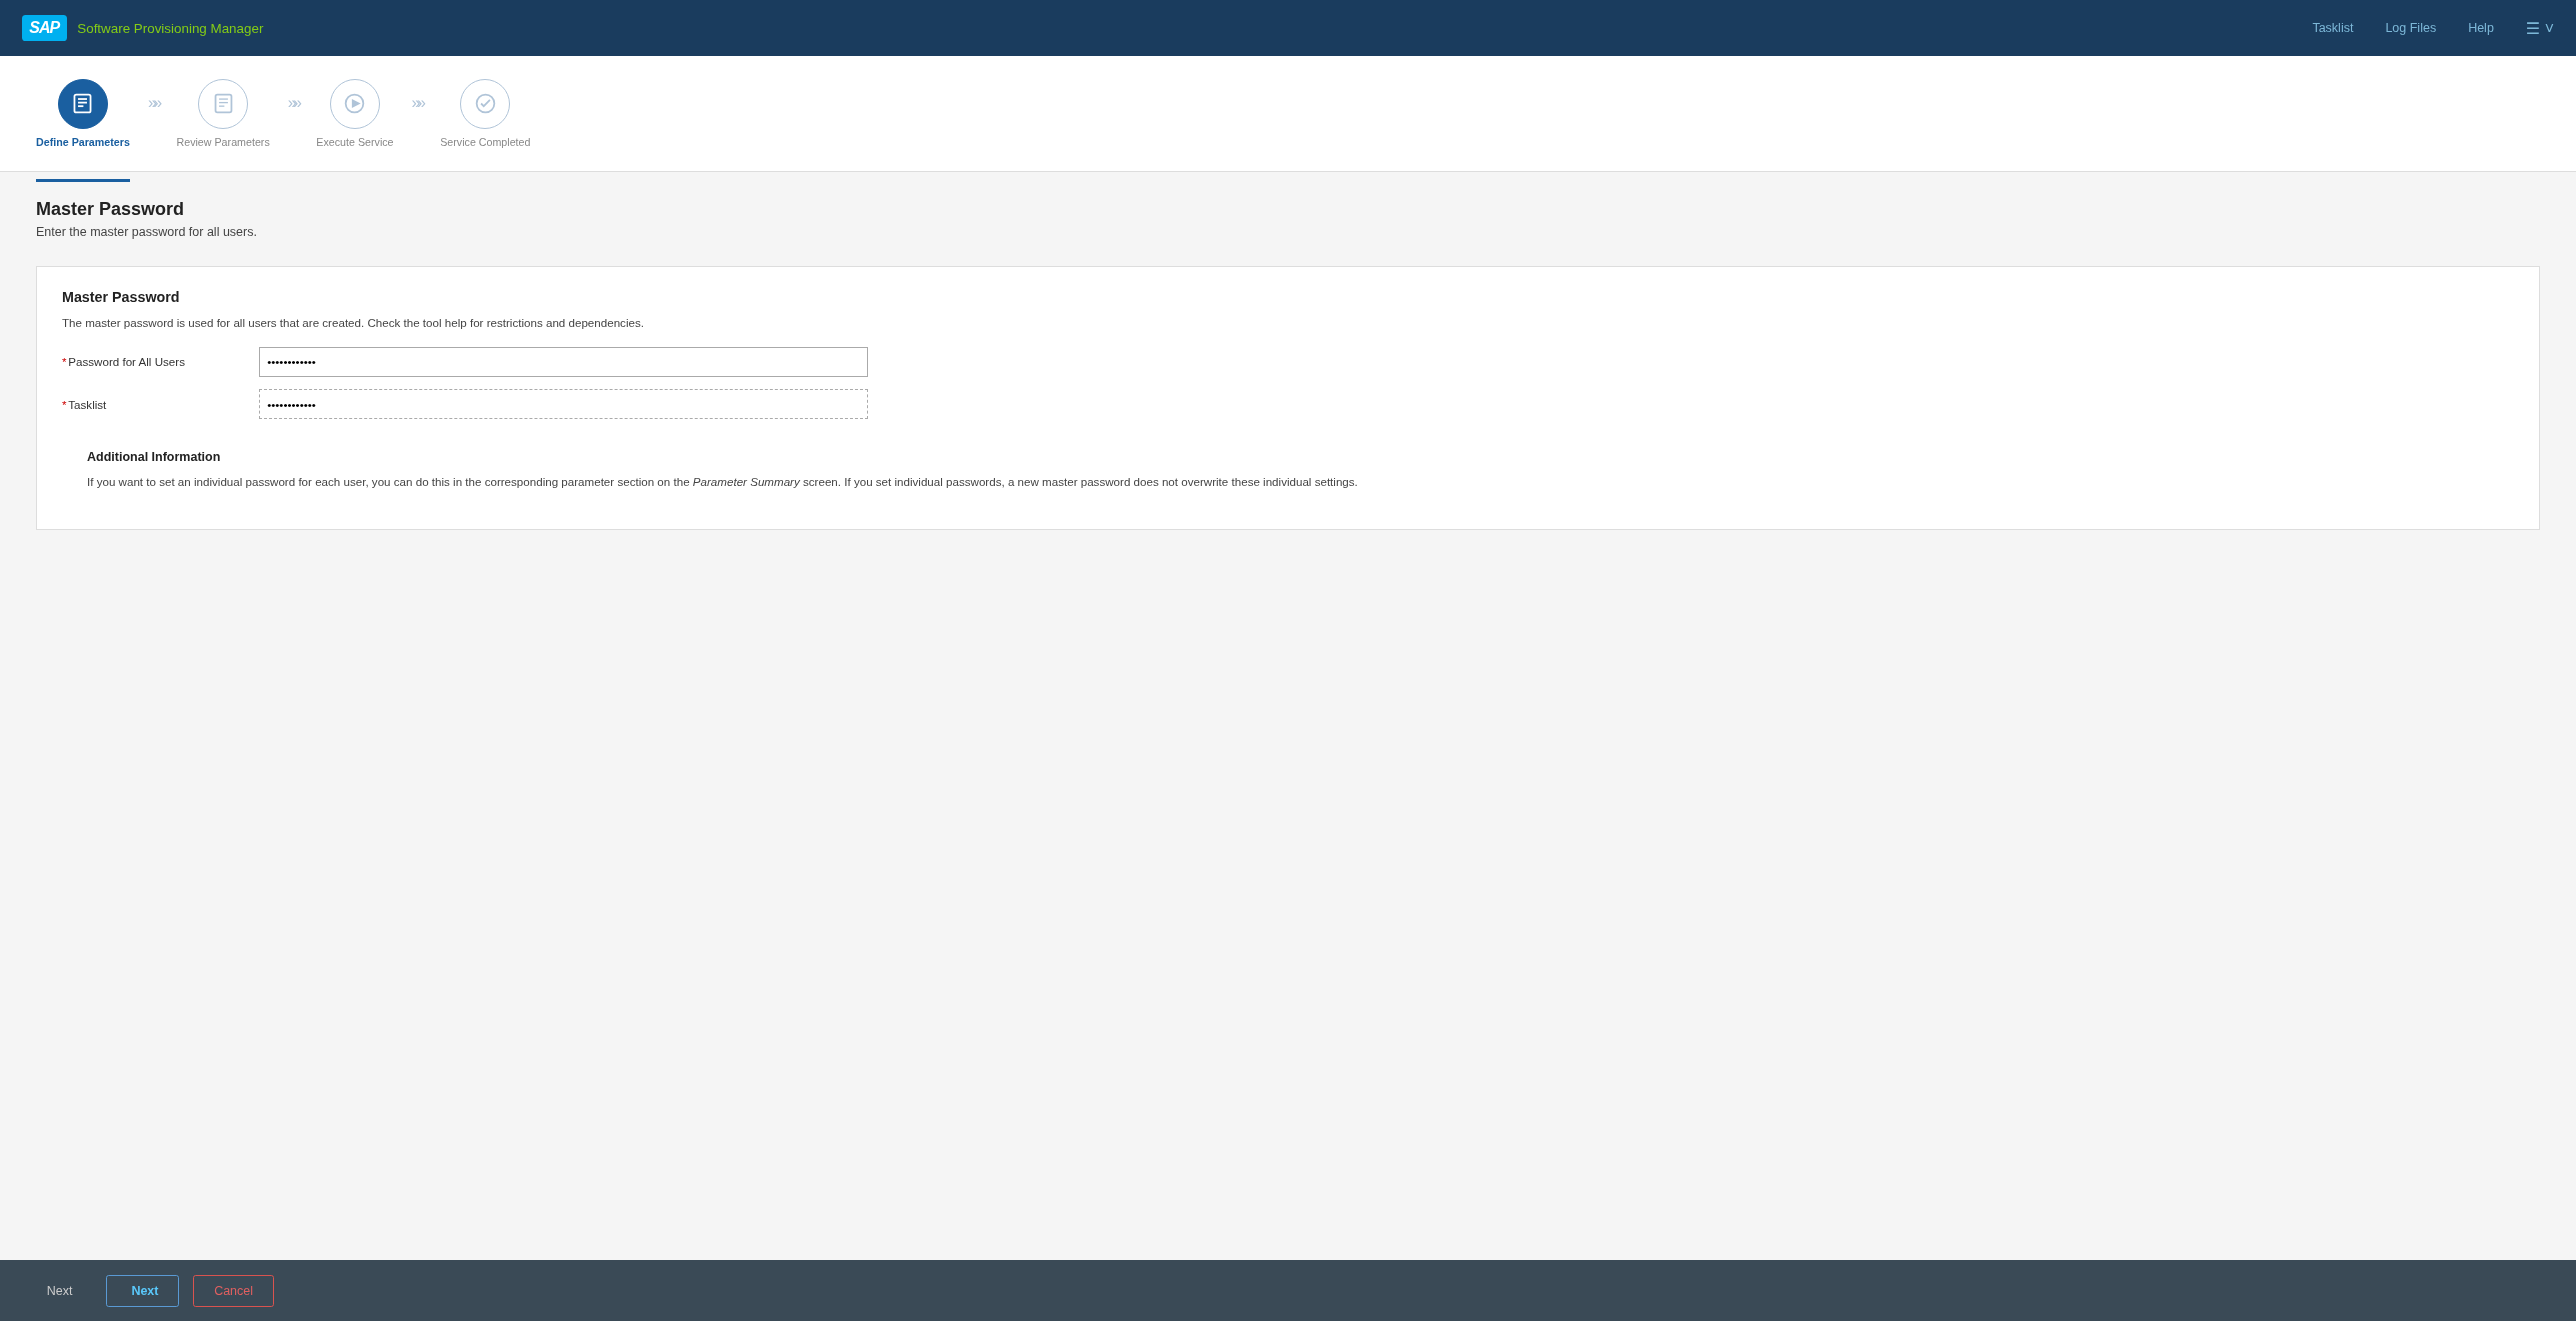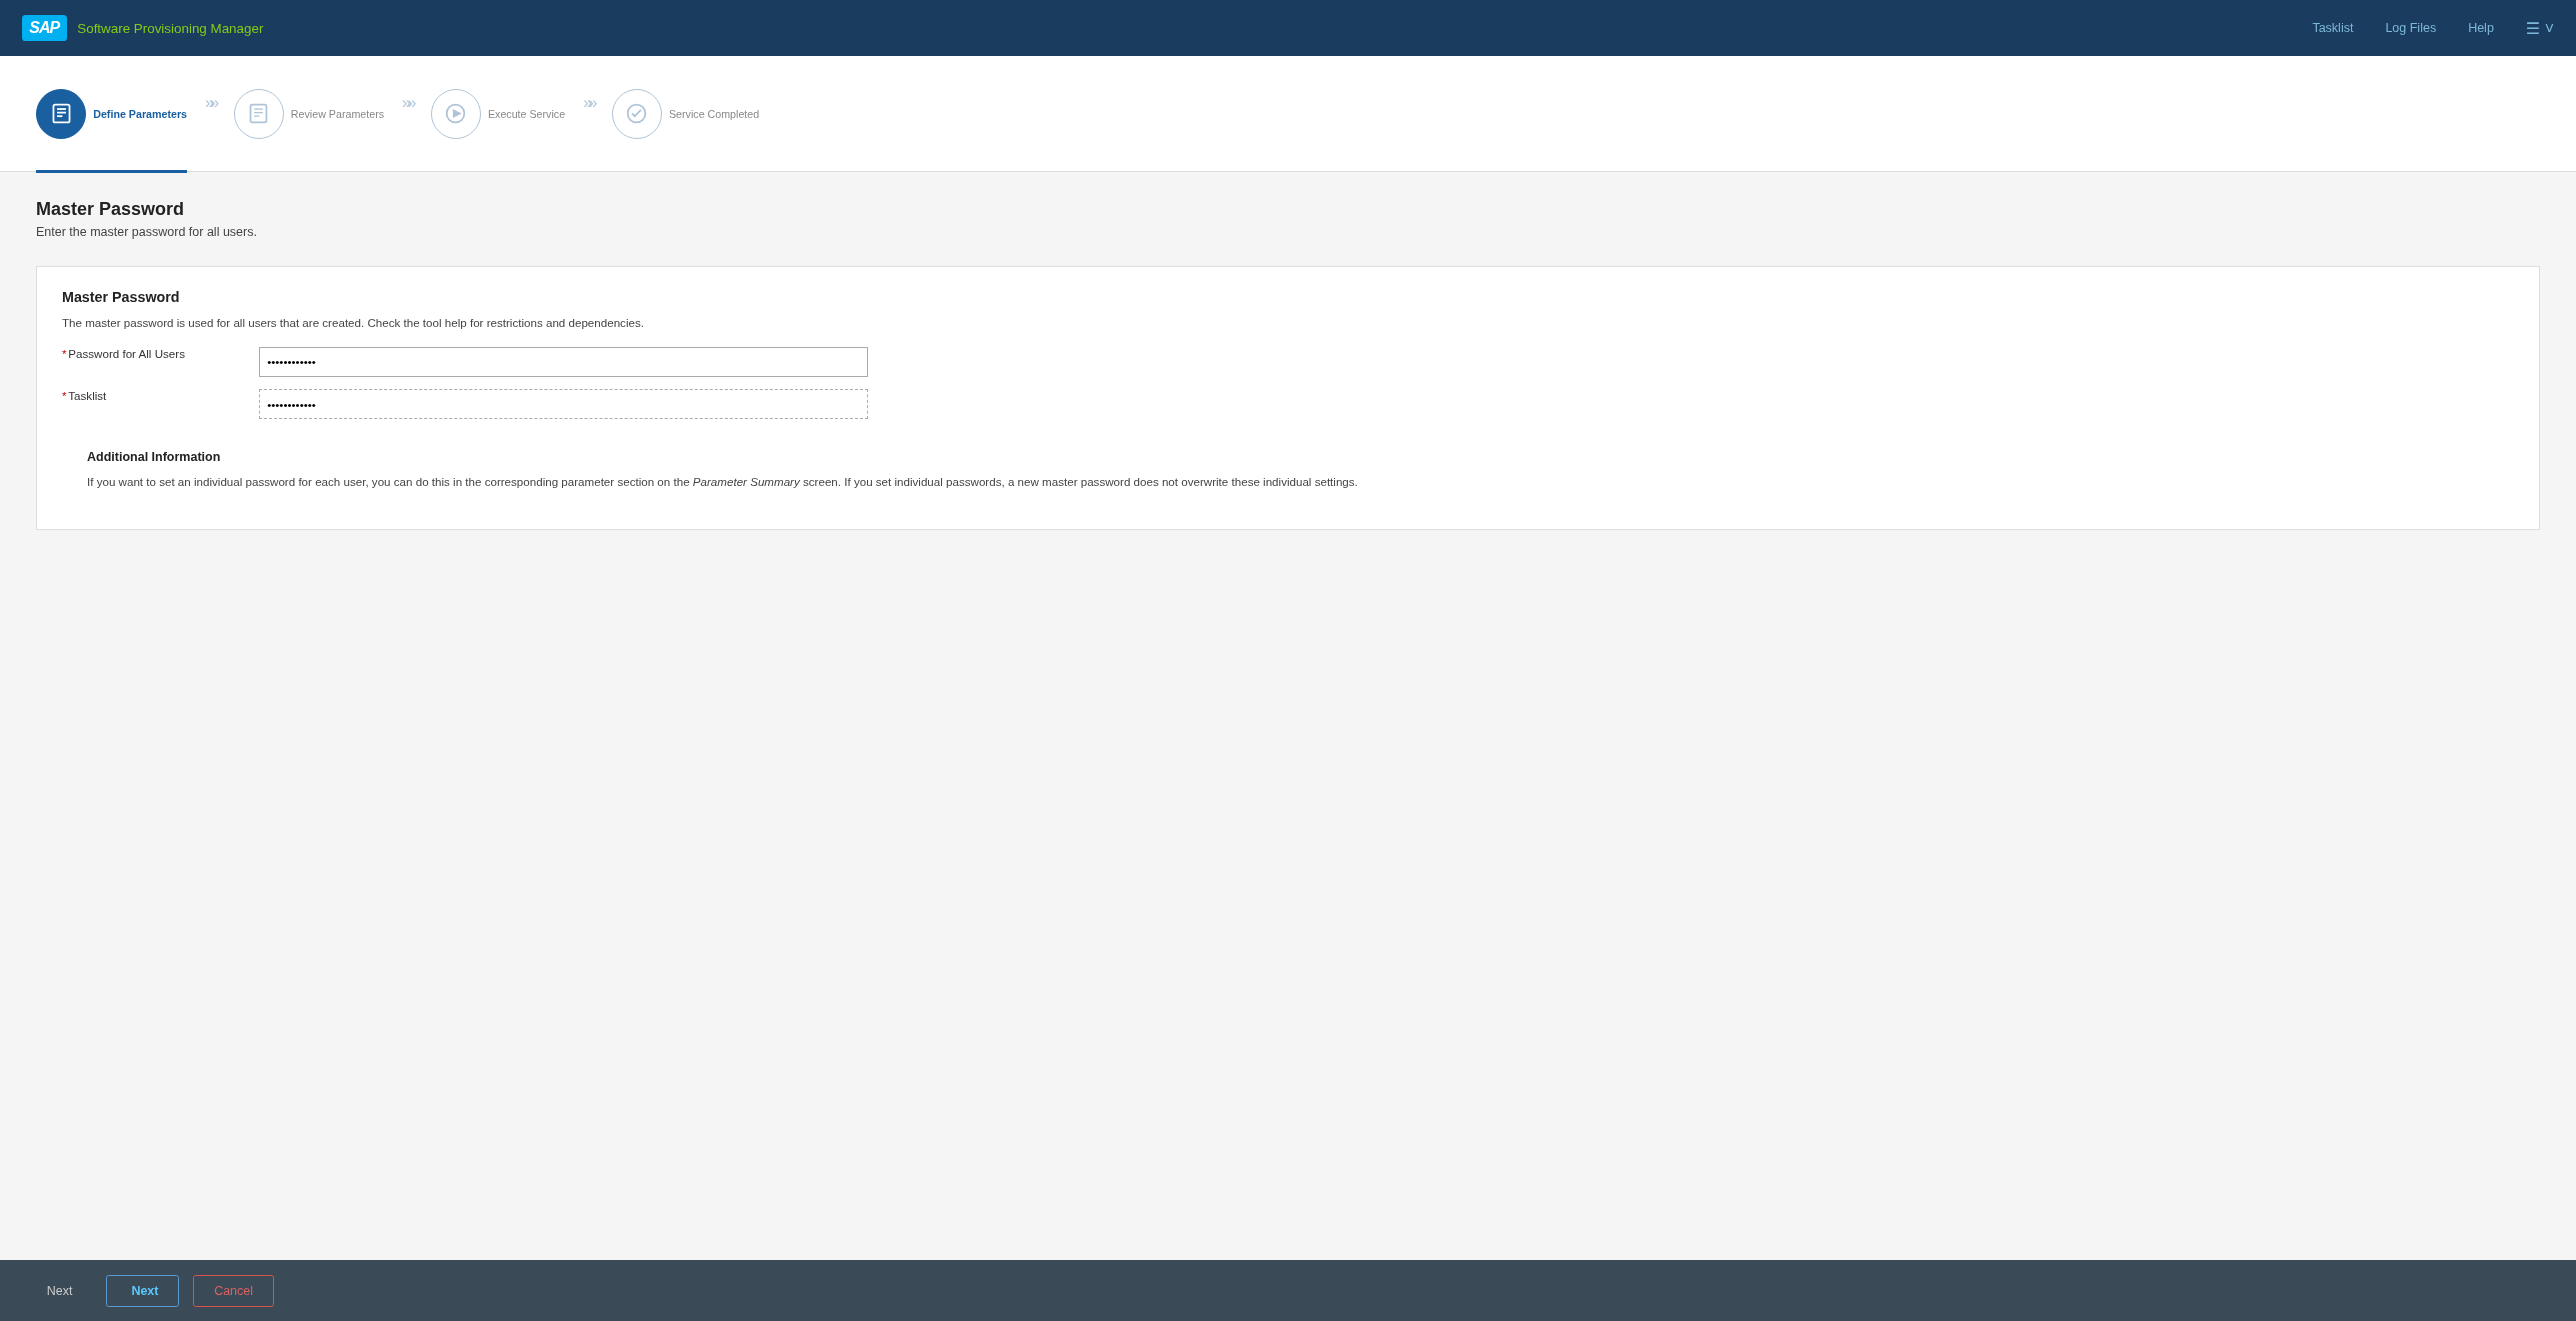--- a/index.html
+++ b/index.html
@@ -70,21 +70,21 @@
       height: 116px;
       flex-shrink: 0;
     }
     .wizard-steps {
       display: flex;
       align-items: center;
       gap: 0;
     }
     .wizard-step {
       display: flex;
-      flex-direction: row;
+      flex-direction: column;
       align-items: center;
       gap: 7.2px;
       position: relative;
     }
     .step-circle {
       width: 50px;
       height: 50px;
       border-radius: 50%;
       border: 1.8px solid #b0c4d8;
       display: flex;
@@ -157,21 +157,21 @@
       color: #222;
       margin-bottom: 10.7px;
     }
     .section-desc {
       font-size: 11.6px;
       color: #444;
       margin-bottom: 18px;
     }
     .form-row {
       display: flex;
-      align-items: flex-start;
+      align-items: center;
       margin-bottom: 12.5px;
     }
     .form-label {
       width: 197px;
       font-size: 11.6px;
       color: #333;
       flex-shrink: 0;
     }
     .required-star {
       color: #c00;

